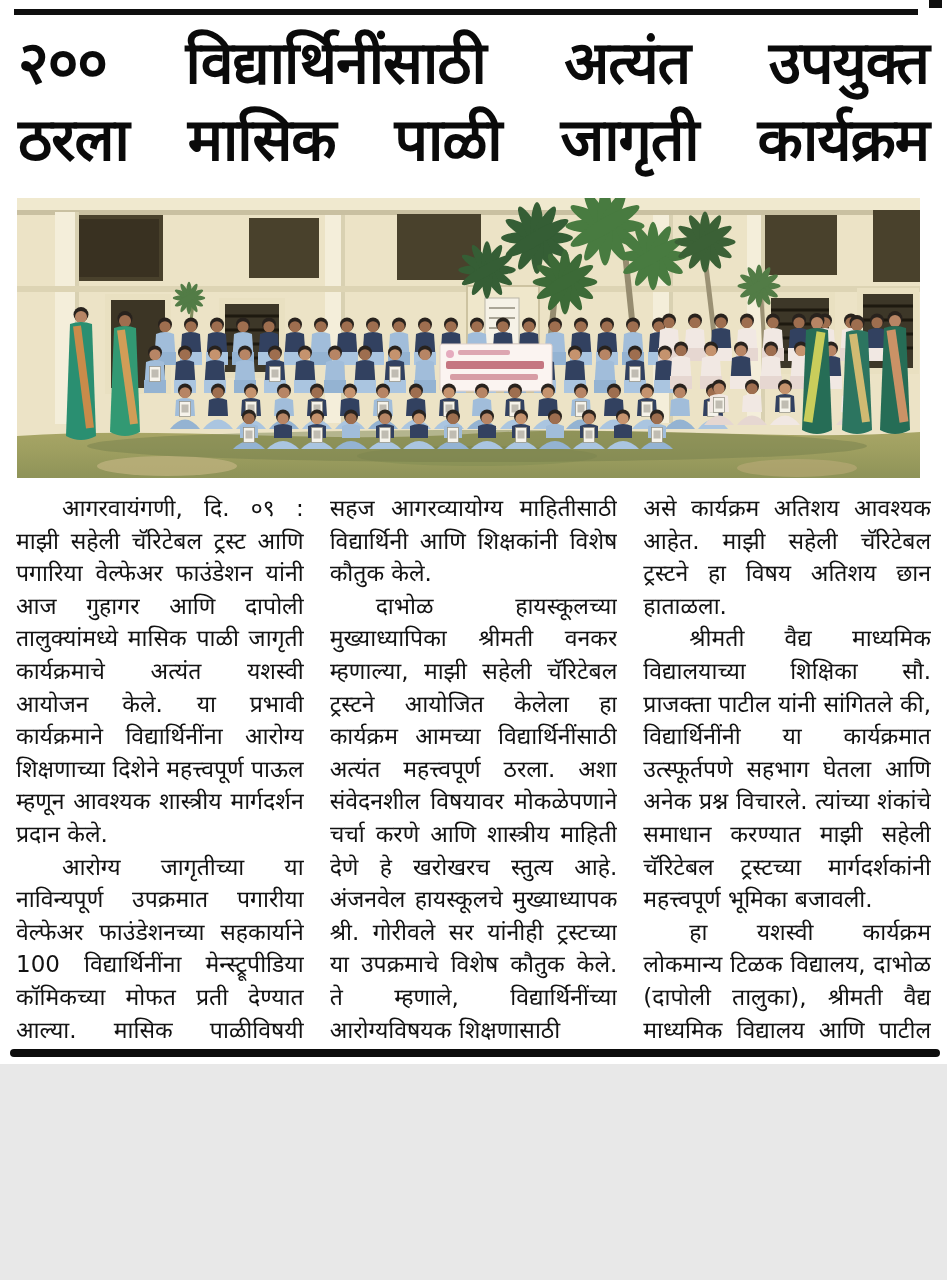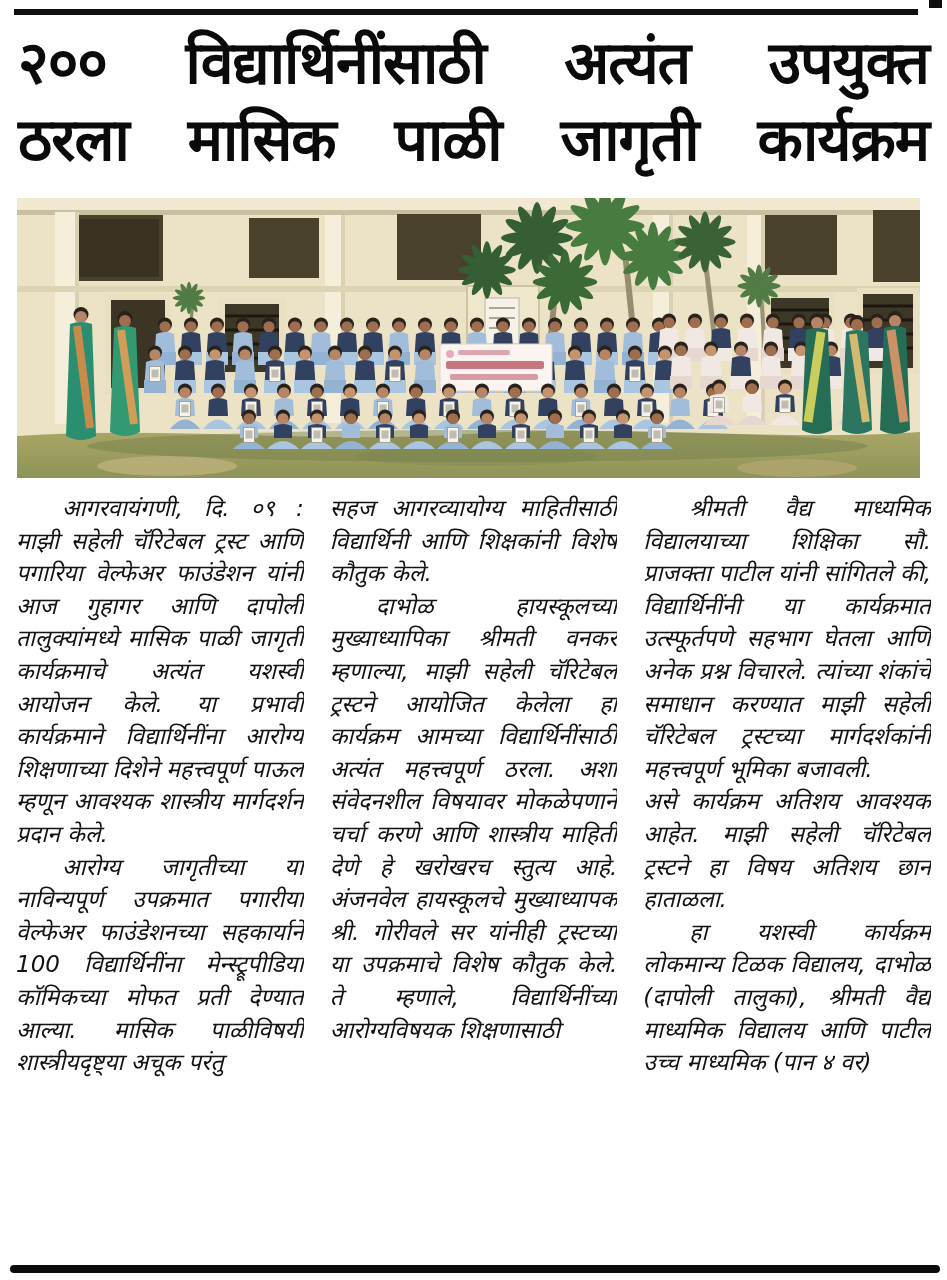--- a/index.html
+++ b/index.html
@@ -1,34 +1,34 @@
 <!DOCTYPE html>
 <html><head>
 <meta charset="utf-8">
 <style>
   html,body{margin:0;padding:0;background:#e8e8e8;}
   .page{
-    position:relative;width:947px;height:1280px;margin:0 auto;
+    position:relative;width:947px;height:1064px;margin:0 auto;
     background:#ffffff;overflow:hidden;
     font-family:"DejaVu Sans","Liberation Sans",sans-serif;color:#111;
   }
   .top-rule{position:absolute;top:9px;left:14px;width:904px;height:6px;background:#0f0f0f;}
   .corner-mark{position:absolute;top:0;right:5px;width:13px;height:8px;background:#0f0f0f;}
   .headline{position:absolute;top:24px;left:18px;right:18px;}
   .headline .hl{
     font-size:59px;font-weight:700;line-height:77px;color:#0a0a0a;
     text-align:justify;text-align-last:justify;letter-spacing:-1px;white-space:nowrap;
   }
   .photo-wrap{
     position:absolute;top:198px;left:17px;width:903px;height:280px;overflow:hidden;background:#ece3c2;
   }
   .photo-wrap svg{display:block;filter:saturate(.92) contrast(.96) brightness(1.02);}
   .article{
     position:absolute;top:492px;left:16px;right:16px;bottom:24px;
-    display:grid;grid-template-columns:1fr 1fr 1fr;column-gap:26px;overflow:hidden;font-style:italic;
+    display:grid;grid-template-columns:1fr 1fr 1fr;column-gap:26px;overflow:hidden;
   }
   .col{overflow:hidden;}
   .para{
     margin:0;font-size:23px;line-height:32.6px;font-weight:500;
     text-align:justify;text-indent:46px;color:#121212;
   }
   .para.cont{text-indent:0;}
   .bottom-rule{position:absolute;bottom:7px;left:10px;right:7px;height:8px;background:#0c0c0c;border-radius:4px;}
 </style>
 </head>
@@ -803,20 +803,20 @@
   <div class="article">
     <div class="col">
       <p class="para">आगरवायंगणी, दि. ०९ : माझी सहेली चॅरिटेबल ट्रस्ट आणि पगारिया वेल्फेअर फाउंडेशन यांनी आज गुहागर आणि दापोली तालुक्यांमध्ये मासिक पाळी जागृती कार्यक्रमाचे अत्यंत यशस्वी आयोजन केले. या प्रभावी कार्यक्रमाने विद्यार्थिनींना आरोग्य शिक्षणाच्या दिशेने महत्त्वपूर्ण पाऊल म्हणून आवश्यक शास्त्रीय मार्गदर्शन प्रदान केले.</p>
       <p class="para">आरोग्य जागृतीच्या या नाविन्यपूर्ण उपक्रमात पगारीया वेल्फेअर फाउंडेशनच्या सहकार्याने 100 विद्यार्थिनींना मेन्स्ट्रूपीडिया कॉमिकच्या मोफत प्रती देण्यात आल्या. मासिक पाळीविषयी शास्त्रीयदृष्ट्या अचूक परंतु</p>
     </div>
     <div class="col">
       <p class="para cont">सहज आगरव्यायोग्य माहितीसाठी विद्यार्थिनी आणि शिक्षकांनी विशेष कौतुक केले.</p>
       <p class="para">दाभोळ हायस्कूलच्या मुख्याध्यापिका श्रीमती वनकर म्हणाल्या, माझी सहेली चॅरिटेबल ट्रस्टने आयोजित केलेला हा कार्यक्रम आमच्या विद्यार्थिनींसाठी अत्यंत महत्त्वपूर्ण ठरला. अशा संवेदनशील विषयावर मोकळेपणाने चर्चा करणे आणि शास्त्रीय माहिती देणे हे खरोखरच स्तुत्य आहे. अंजनवेल हायस्कूलचे मुख्याध्यापक श्री. गोरीवले सर यांनीही ट्रस्टच्या या उपक्रमाचे विशेष कौतुक केले. ते म्हणाले, विद्यार्थिनींच्या आरोग्यविषयक शिक्षणासाठी</p>
     </div>
     <div class="col">
+      <p class="para cont">असे कार्यक्रम अतिशय आवश्यक आहेत. माझी सहेली चॅरिटेबल ट्रस्टने हा विषय अतिशय छान हाताळला.</p>
       <p class="para">श्रीमती वैद्य माध्यमिक विद्यालयाच्या शिक्षिका सौ. प्राजक्ता पाटील यांनी सांगितले की, विद्यार्थिनींनी या कार्यक्रमात उत्स्फूर्तपणे सहभाग घेतला आणि अनेक प्रश्न विचारले. त्यांच्या शंकांचे समाधान करण्यात माझी सहेली चॅरिटेबल ट्रस्टच्या मार्गदर्शकांनी महत्त्वपूर्ण भूमिका बजावली.</p>
-      <p class="para cont">असे कार्यक्रम अतिशय आवश्यक आहेत. माझी सहेली चॅरिटेबल ट्रस्टने हा विषय अतिशय छान हाताळला.</p>
       <p class="para">हा यशस्वी कार्यक्रम लोकमान्य टिळक विद्यालय, दाभोळ (दापोली तालुका), श्रीमती वैद्य माध्यमिक विद्यालय आणि पाटील उच्च माध्यमिक (पान ४ वर)</p>
     </div>
   </div>
 
   <div class="bottom-rule"></div>
 </div>
 
 </body></html>

